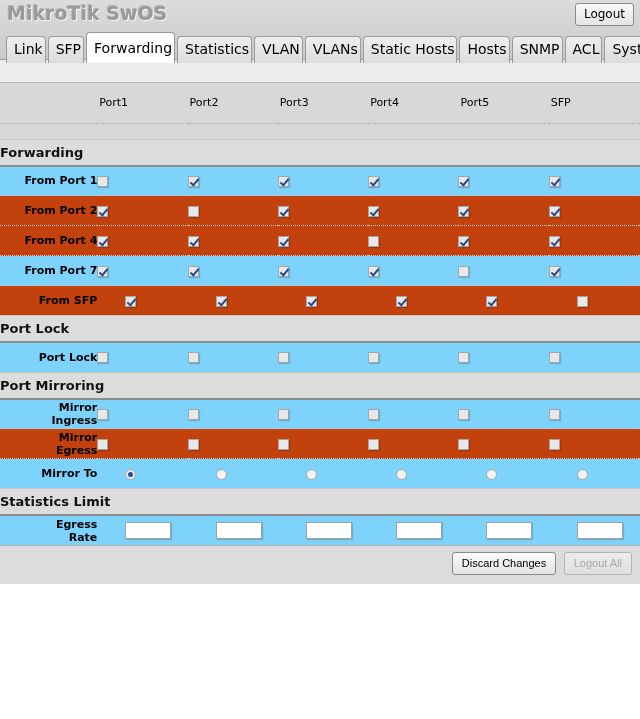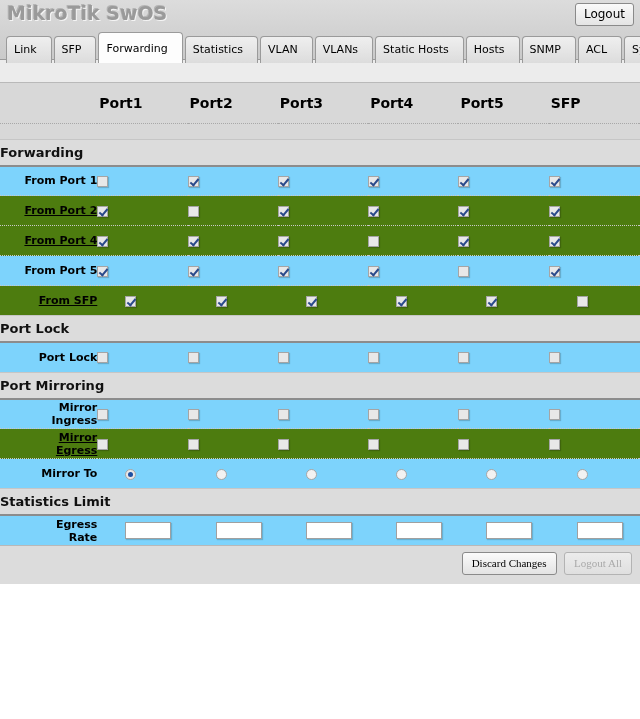--- a/index.html
+++ b/index.html
@@ -55,23 +55,23 @@
     background: #d5d5d5;
     background: linear-gradient(to bottom, #d2d2d2 0%, #cacaca 100%);
     border-bottom: 1px solid #9a9a9a;
     padding-left: 6px;
     box-sizing: border-box;
     white-space: nowrap;
     font-size: 0;
   }
   .tab {
     display: inline-block;
-    font-size: 11px;
+    font-size: 14px;
     line-height: 17px;
-    padding: 4px 14px 5px 7px;
+    padding: 4px 2px 5px 7px;
     margin-right: 2px;
     margin-top: 3px;
     background: linear-gradient(to bottom, #efefef 0%, #dcdcdc 100%);
     border: 1px solid #9a9a9a;
     border-bottom: none;
     border-radius: 4px 4px 0 0;
     color: #000;
     cursor: pointer;
     vertical-align: bottom;
     position: relative;
@@ -100,22 +100,22 @@
   .grid td, .grid th {
     padding: 0;
     margin: 0;
   }
   .lblcol { width: 97px; }
   .pcol   { width: 90px; }
   .lastcol{ width: 1px;  }
 
   .hdr-row { background: #d8d8d8; height: 40px; }
   .hdr-row .colhead {
-    font-weight: bold;
-    font-size: 14px;
+    font-weight: normal;
+    font-size: 11px;
     color: #000;
     text-align: left;
     padding-left: 2px;
     vertical-align: middle;
     border-bottom: 1px dotted #a8a8a8;
     height: 24px;
   }
   .hdr-row .spacerline {
     border-bottom: 1px dotted #a8a8a8;
   }
@@ -130,21 +130,21 @@
   .sect-title {
     font-weight: bold;
     font-size: 13px;
     padding-left: 7px;
     color: #111;
     white-space: nowrap;
   }
 
   .drow { height: 30px; }
   .drow.alt    { background: #7dd3fc; }
-  .drow.plain  { background: #4d7c0f; text-decoration: underline; }
+  .drow.plain  { background: #c2410c; }
   .drow td { border-bottom: 1px dotted #c9c9c9; }
   .drow.noborder td { border-bottom: none; padding-left: 28px; }
 
   .rowlabel {
     font-weight: bold;
     font-size: 11px;
     text-align: right;
     padding-right: 9px;
     color: #000;
     line-height: 13px;
@@ -222,21 +222,21 @@
   .footer {
     background: #dcdcdc;
     border-top: 1px solid #b8b8b8;
     height: 39px;
     text-align: right;
     padding: 6px 8px 0 0;
     box-sizing: border-box;
   }
   .btn {
     font-size: 11px;
-    font-family: Liberation Serif, serif;
+    font-family: Liberation Sans, sans-serif;
     padding: 4px 9px 5px 9px;
     background: linear-gradient(to bottom, #fbfbfb 0%, #e3e3e3 100%);
     border: 1px solid #8a8a8a;
     border-radius: 3px;
     color: #000;
     cursor: pointer;
     margin-left: 4px;
   }
   .btn.disabled {
     color: #a9a9a9;
@@ -309,21 +309,21 @@
         <td class="rowlabel">From Port 4</td>
         <td class="cellbox"><span class="cb on"></span></td>
         <td class="cellbox"><span class="cb on"></span></td>
         <td class="cellbox"><span class="cb on"></span></td>
         <td class="cellbox"><span class="cb"></span></td>
         <td class="cellbox"><span class="cb on"></span></td>
         <td class="cellbox"><span class="cb on"></span></td>
         <td></td>
       </tr>
       <tr class="drow alt">
-        <td class="rowlabel">From Port 5</td>
+        <td class="rowlabel">From Port 7</td>
         <td class="cellbox"><span class="cb on"></span></td>
         <td class="cellbox"><span class="cb on"></span></td>
         <td class="cellbox"><span class="cb on"></span></td>
         <td class="cellbox"><span class="cb on"></span></td>
         <td class="cellbox"><span class="cb"></span></td>
         <td class="cellbox"><span class="cb on"></span></td>
         <td></td>
       </tr>
       <tr class="drow plain noborder">
         <td class="rowlabel">From SFP</td>

